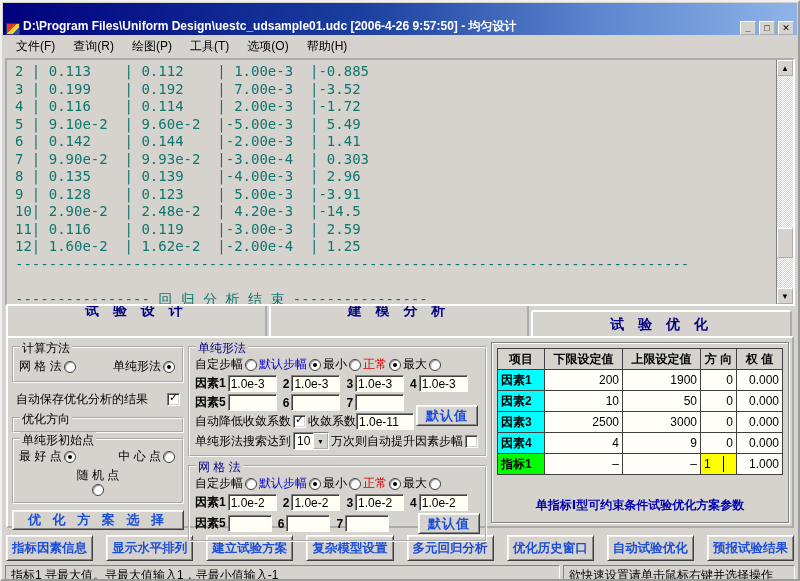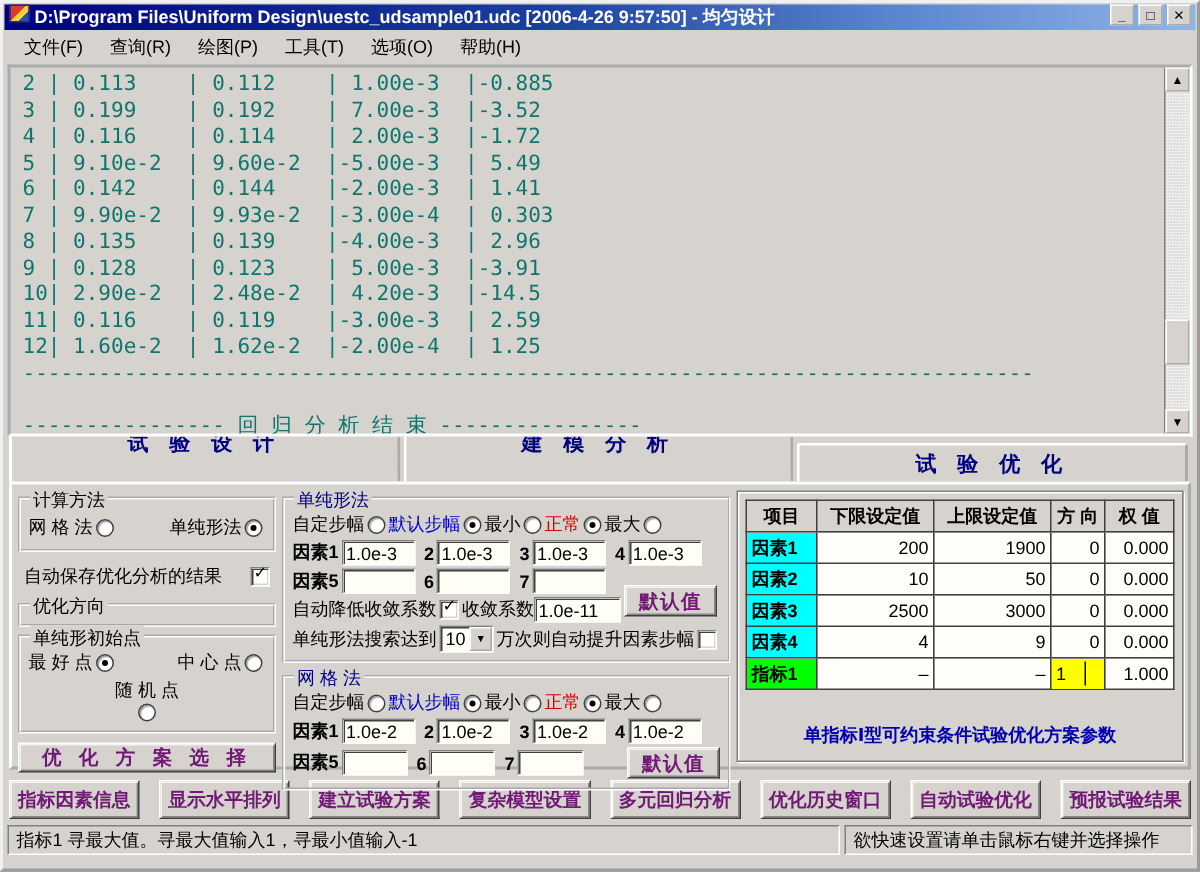--- a/index.html
+++ b/index.html
@@ -4,21 +4,21 @@
 <style>
   * { box-sizing: border-box; margin: 0; padding: 0; }
   html,body { background:#808080; }
   body { font-family:"Liberation Sans","DejaVu Sans",sans-serif; }
   .window{
     width:800px;height:581px;background:#d6d3ce;position:relative;
     border:2px outset #f0f0f0;overflow:hidden;padding:1px;
   }
   
   .titlebar{
-    height:17px;display:flex;align-items:flex-start;gap:3px;padding:0 3px;
+    height:32px;display:flex;align-items:flex-end;gap:3px;padding:0 3px;
     background:linear-gradient(90deg,#00007e 0%,#1a3f9e 45%,#5b86cf 75%,#8fb4e8 100%);
   }
   .app-icon{width:14px;height:12px;flex:0 0 auto;background:linear-gradient(135deg,#e03a2a 0 45%,#f5d03a 45% 70%,#2a52b0 70% 100%);border:1px solid #30306a;}
   .title-text{flex:1;color:#fff;font-weight:bold;font-size:12px;white-space:nowrap;overflow:hidden;}
   .tb-btn{width:16px;height:14px;background:#d6d3ce;border:1px outset #fff;font-size:9px;font-weight:bold;
     display:flex;align-items:center;justify-content:center;color:#000;line-height:1;}
   
   .menubar{height:22px;display:flex;align-items:center;font-size:12px;padding-left:4px;}
   .menu-item{padding:2px 9px;}
   
@@ -61,21 +61,21 @@
   .checkbox{display:inline-block;width:13px;height:13px;background:#fff;position:relative;flex:0 0 auto;margin:0 2px;
     border:1px solid;border-color:#808080 #fff #fff #808080;box-shadow:inset 1px 1px 0 #404040,inset -1px -1px 0 #d6d3ce;}
   .checkbox .check{display:none;}
   .checkbox.checked .check{display:block;position:absolute;left:1px;top:-2px;font-size:11px;font-weight:bold;color:#000;line-height:1;}
   .blue{color:#0000c8;}
   .red{color:#d40000;}
   .b{font-weight:bold;}
   
   .btn{background:#d6d3ce;border:1px solid;border-color:#fff #404040 #404040 #fff;
     box-shadow:inset 1px 1px 0 #f4f3f0,inset -1px -1px 0 #868686;
-    font-size:13px;font-weight:bold;color:#701a75;display:flex;align-items:center;justify-content:center;
+    font-size:13px;font-weight:bold;color:#1d4ed8;display:flex;align-items:center;justify-content:center;
     font-family:inherit;}
   .scheme-btn{height:25px;margin-top:6px;letter-spacing:4px;}
   .def-btn{width:62px;height:21px;letter-spacing:1px;}
   .def-btn-abs{position:absolute;right:7px;top:57px;}
   
   .fin{width:49px;height:17px;border:1px solid;border-color:#808080 #fff #fff #808080;
     box-shadow:inset 1px 1px 0 #404040;background:#fffef4;font-family:inherit;font-size:12px;padding:0 2px;}
   .fin.small{width:44px;}
   .flabel{margin:0 2px 0 0;}
   .conv-in{width:58px;}

